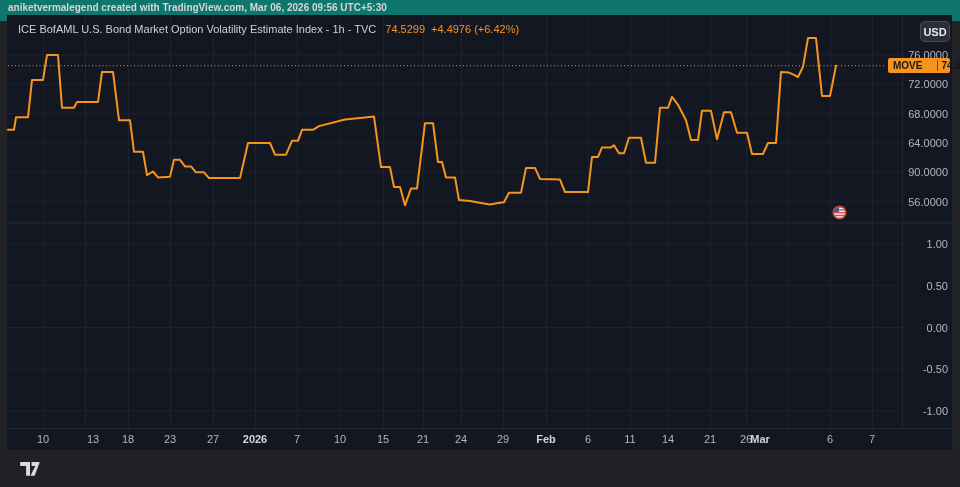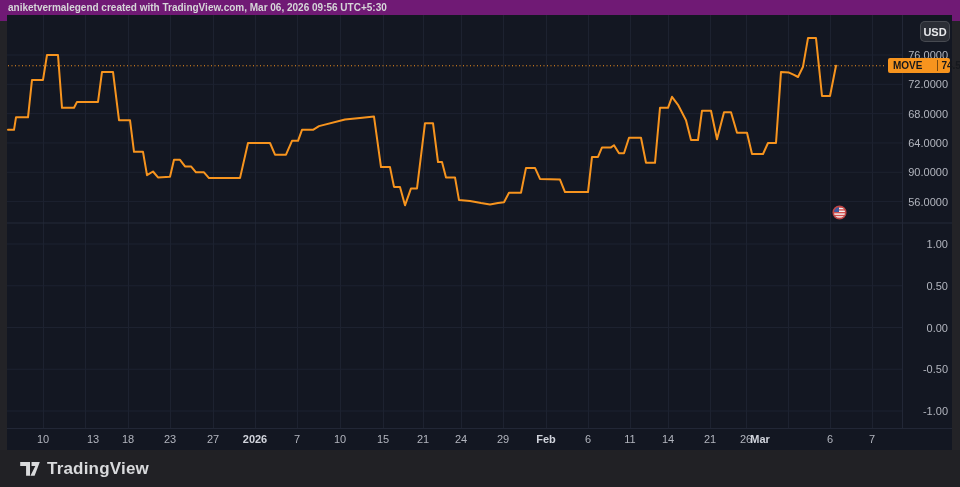--- a/index.html
+++ b/index.html
@@ -1,18 +1,18 @@
 <!DOCTYPE html>
 <html><head>
 <meta charset="utf-8">
 <style>
   html,body{margin:0;padding:0;background:#111;}
   .stage{position:relative;width:960px;height:487px;background:#232327;overflow:hidden;
          font-family:"Liberation Sans",sans-serif;-webkit-font-smoothing:antialiased;}
-  .topbar{position:absolute;left:0;top:0;width:100%;height:21px;background:#701a75;
+  .topbar{position:absolute;left:0;top:0;width:100%;height:21px;background:#0f766e;
           color:#d6d6d8;font-size:10px;font-weight:700;line-height:15px;padding-left:8px;
           box-sizing:border-box;white-space:nowrap;}
   .chart{position:absolute;left:7px;top:15px;width:945px;height:435px;background:#131722;}
   .plot{position:absolute;left:0;top:0;}
   .legend{position:absolute;left:11px;top:8px;font-size:11px;color:#ccd0d9;white-space:nowrap;z-index:4;}
   .legend .vals{color:#F7941E;margin-left:9px;}
   .legend .vals .chg{margin-left:6px;}
   .currency-btn{position:absolute;top:6px;right:2px;width:30px;height:21px;background:#2b2e36;
         border:1px solid rgba(250,250,250,0.14);border-radius:5px;color:#e8e9ec;font-size:11px;
         font-weight:700;display:flex;align-items:center;justify-content:center;z-index:5;
@@ -73,20 +73,23 @@
         <line x1="0" y1="229" x2="896" y2="229" stroke="#1D2230" stroke-width="1"></line>
         <line x1="0" y1="270.75" x2="896" y2="270.75" stroke="#1D2230" stroke-width="1"></line>
         <line x1="0" y1="312.5" x2="896" y2="312.5" stroke="#1D2230" stroke-width="1"></line>
         <line x1="0" y1="354.25" x2="896" y2="354.25" stroke="#1D2230" stroke-width="1"></line>
         <line x1="0" y1="396" x2="896" y2="396" stroke="#1D2230" stroke-width="1"></line>
         <line x1="0" y1="208" x2="945" y2="208" stroke="#242A39" stroke-width="1"></line>
         <line x1="1" y1="50.77583300000002" x2="879" y2="50.77583300000002" stroke="#F7941E" stroke-width="1" stroke-dasharray="1 2.5"></line>
         <polyline points="1,114.8 7,114.8 9,102.3 21,102.3 25,64.9 36,64.9 40,40.0 51,40.0 55,92.8 67,92.8 70,86.9 91,86.9 95,56.9 106,56.9 112,105.2 123,105.2 127,136.8 136,136.8 140,160.2 146,156.5 151,162.4 163,161.7 167,144.8 173,144.8 178,151.4 184,151.4 189,157.3 197,157.3 202,163.1 233,163.1 241,128.0 263,128.0 268,139.7 279,139.7 285,125.8 291,125.8 295,114.8 306,114.8 312,111.1 338,104.5 353,103.0 367,101.6 374,152.1 383,152.1 387,171.9 393,171.9 398,190.3 404,173.4 410,173.4 418,108.2 426,108.2 431,147.0 435,147.0 439,162.4 448,162.4 452,185.1 463,185.9 474,188.1 483,189.5 491,188.1 497,187.3 502,177.8 514,177.8 519,152.9 528,152.9 533,163.9 553,164.6 558,177.1 581,177.1 585,141.9 591,141.9 595,132.4 604,132.4 607,130.2 612,138.2 617,138.2 622,122.8 634,122.8 639,147.8 648,147.8 653,92.8 661,92.8 665,81.8 671,89.8 679,105.2 684,125.0 691,125.0 695,95.7 704,95.7 710,124.3 717,97.2 724,97.2 730,117.7 740,117.7 745,139.0 756,139.0 761,128.0 769,128.0 774,56.9 782,57.6 787,59.8 791,62.0 796,51.7 801,23.1 809,23.1 815,81.0 823,81.0 829,50.8" fill="none" stroke="#F7941E" stroke-width="2" stroke-linejoin="round" stroke-linecap="round"></polyline>
       </svg>
 
+    <div class="legend">
+      <span>ICE BofAML U.S. Bond Market Option Volatility Estimate Index - 1h - TVC</span><span class="vals"><span>74.5299</span><span class="chg">+4.4976 (+6.42%)</span></span>
+    </div>
 
     <button class="currency-btn">USD</button>
 
     <div class="price-axis" id="priceAxis">
       <div class="move-label" id="moveLabel" style="top: 43.2758px; gap: 12px;">
         <span class="sym">MOVE</span>
         <span class="val">74.5299</span>
       </div>
     <div class="ptick" style="top: 40px;">76.0000</div>
         <div class="ptick" style="top: 69.32px;">72.0000</div>
@@ -146,16 +149,15 @@
     </div>
   </div>
 
   <div class="footer">
     <span class="logo">
       <svg width="20" height="14" viewBox="0 0 28 20" fill="#d9dadc">
         <path d="M0 0 H14 V19.6 H8.4 V5.6 H0 Z"></path>
         <path d="M16.2 0 H28 L20.6 19.6 H14.6 L21.6 5.6 H16.2 Z"></path>
       </svg>
     </span>
-    <span class="brand">TradingView</span>
   </div>
 
 </div>
 
 </body></html>

